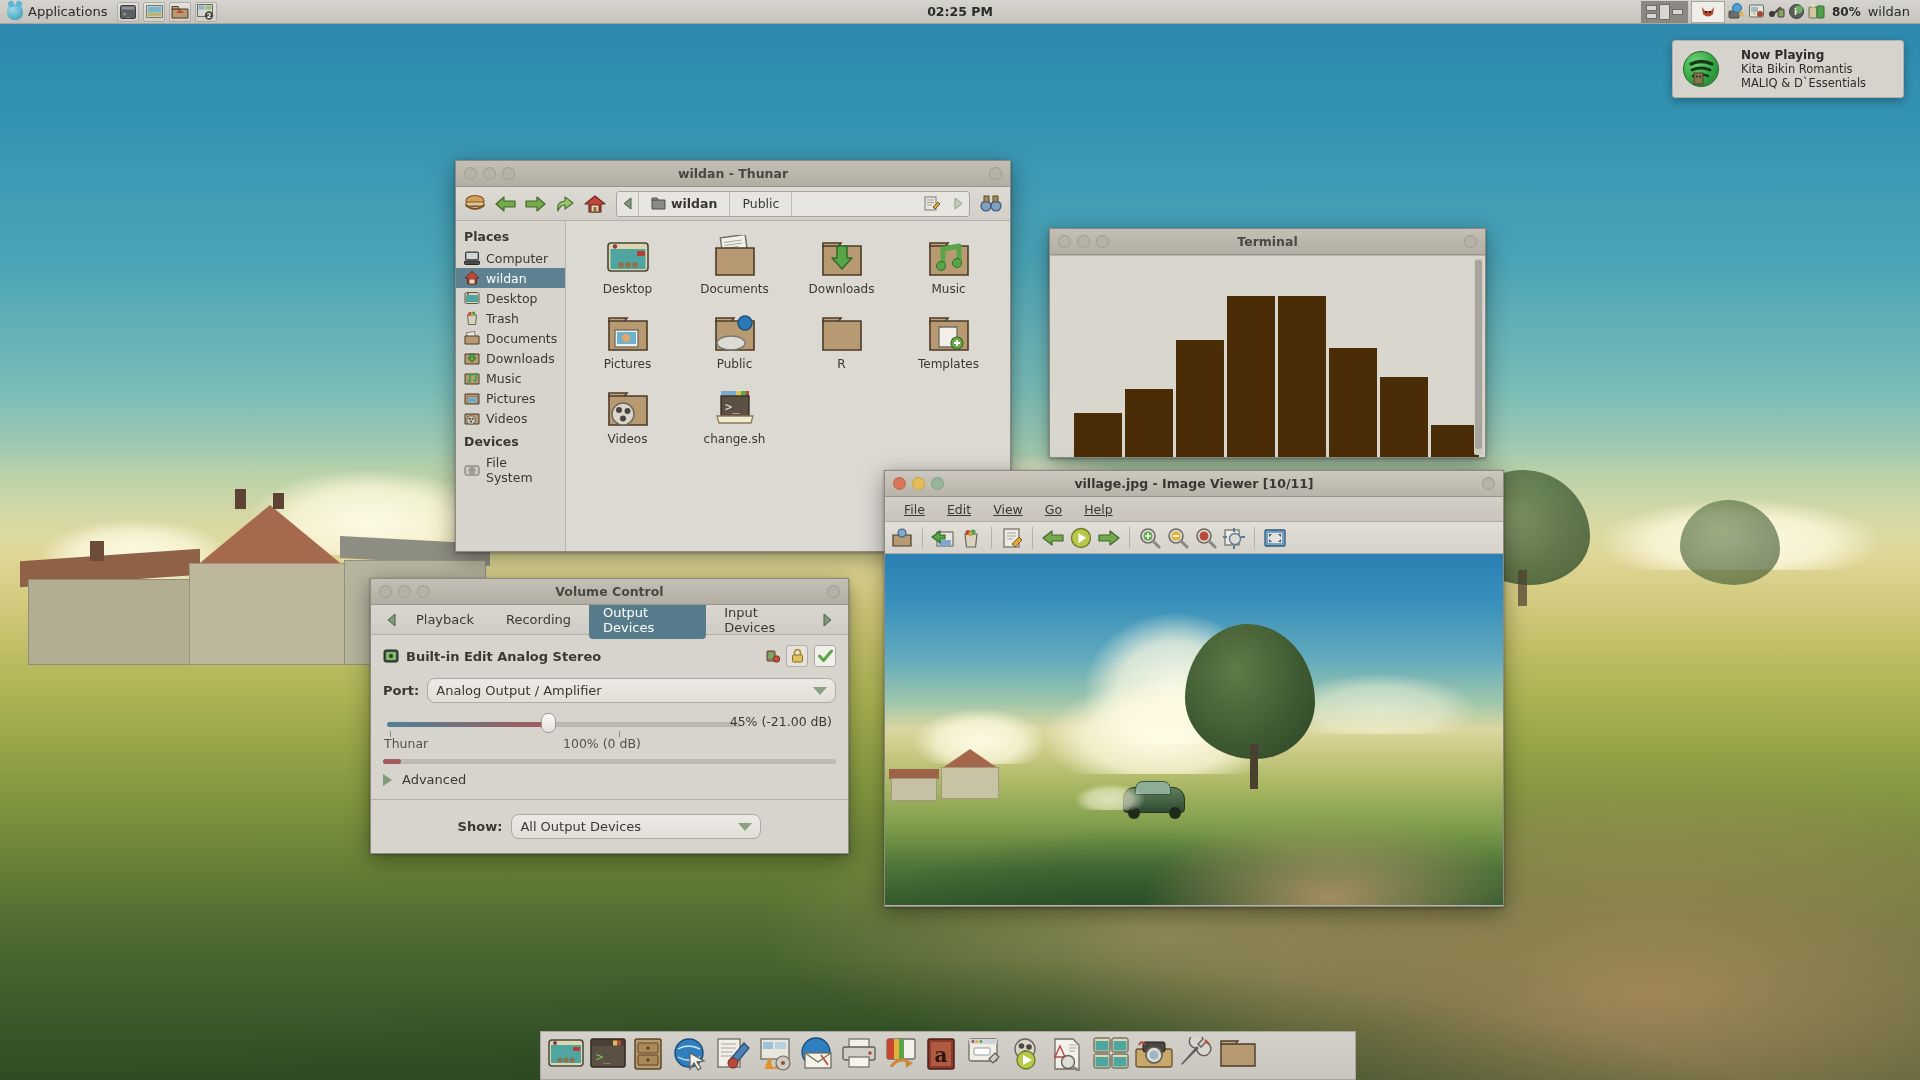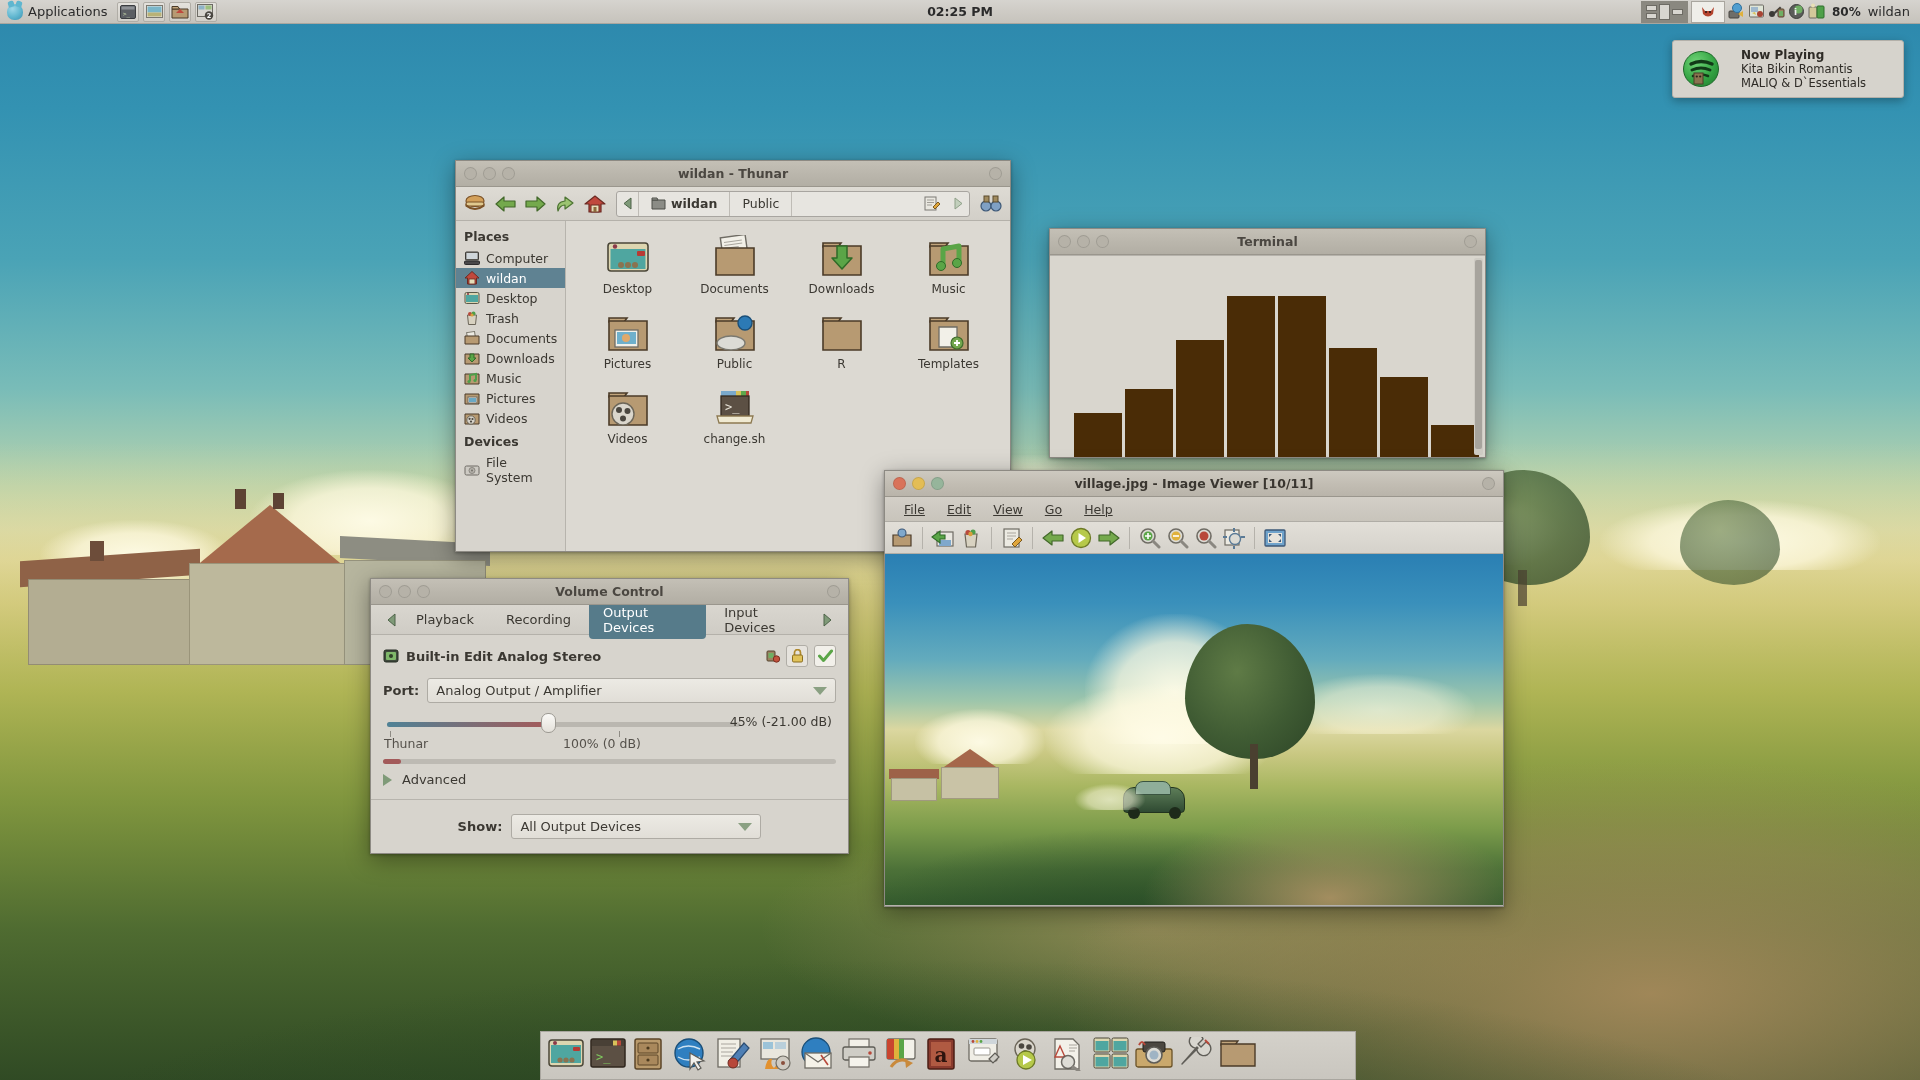--- a/index.html
+++ b/index.html
@@ -219,21 +219,21 @@
   .vc-tab.active { background:#567b8a; color:#fff; }
   .tab-nav { width:18px; display:flex; align-items:center; justify-content:center; cursor:pointer; }
   .vc-body { padding:10px 12px 0 12px; font-size:13px; color:#3b3832; }
   .vc-devrow { display:flex; align-items:center; gap:7px; }
   .vc-devname { font-weight:bold; font-size:13px; }
   .vc-devbtns { margin-left:auto; display:flex; align-items:center; gap:6px; }
   .vc-sq { width:22px; height:22px; border:1px solid #b0ada6; border-radius:3px; background:#e6e3dd; display:flex; align-items:center; justify-content:center; cursor:pointer;}
   .vc-portrow { display:flex; align-items:center; gap:8px; margin-top:11px; }
   .vc-label { font-weight:bold; }
   .combo {
-    flex:1; height:25px; border:1px solid #aeaba4; border-radius:3px;
+    flex:1; height:25px; border:1px solid #aeaba4; border-radius:8px;
     background: linear-gradient(to bottom,#eceae4,#e1ded7);
     display:flex; align-items:center; padding:0 8px; font-size:13px; cursor:pointer;
   }
   .combo-arrow { margin-left:auto; width:0;height:0;border-left:7px solid transparent;border-right:7px solid transparent;border-top:8px solid #8aa082; }
   .vc-slider-row { margin-top:10px; position:relative; height:20px; }
   .slider-track { position:absolute; left:4px; right:96px; top:9px; height:5px; background:#bab7b0; border-radius:3px; }
   .slider-fill { position:absolute; left:0; top:0; bottom:0; width:38%; background:linear-gradient(to right,#4f8296,#a35a5a); border-radius:3px;}
   .slider-knob {
     position:absolute; top:0px; left:calc(4px + 0.38 * (100% - 100px));
     width:15px; height:20px; background:linear-gradient(to bottom,#fbfaf7,#e4e1da);

